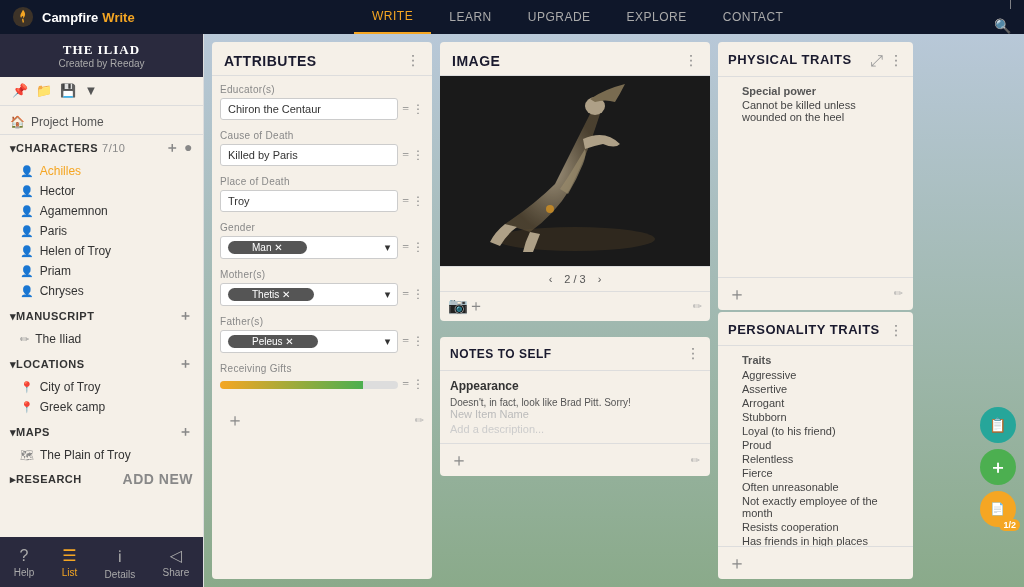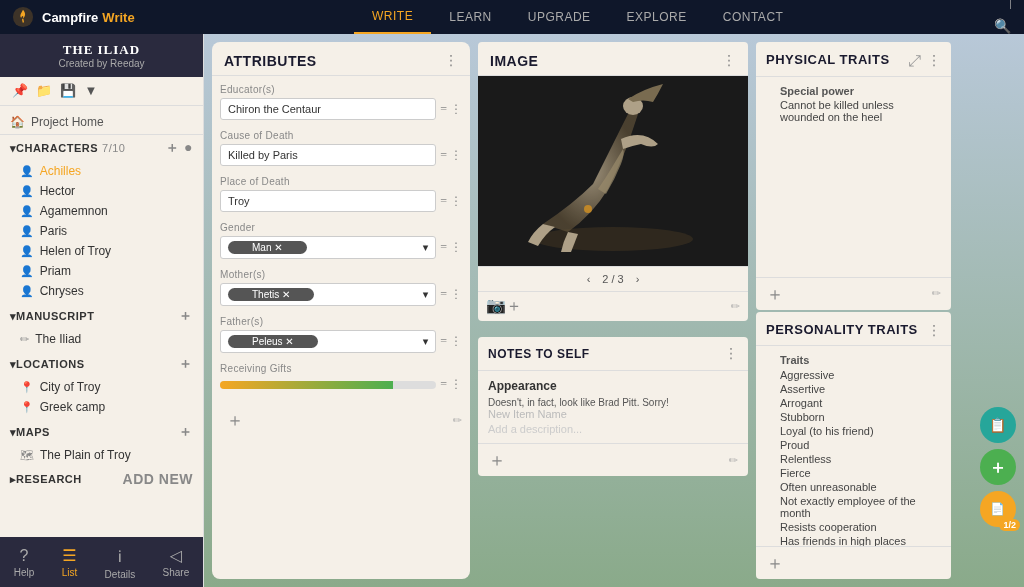--- a/index.html
+++ b/index.html
@@ -218,21 +218,21 @@
     }
 
     
     .panel {
       background: #f5f0e8;
       border-radius: 4px;
       display: flex;
       flex-direction: column;
       overflow: hidden;
     }
-    .panel-attributes { width: 258px; flex-shrink: 0; border-radius: 8px; }
+    .panel-attributes { width: 220px; flex-shrink: 0; }
 
     .panel-header {
       display: flex;
       align-items: center;
       padding: 10px 12px 6px;
       border-bottom: 1px solid #ddd;
     }
     .panel-title {
       font-size: 14px;
       font-weight: bold;

